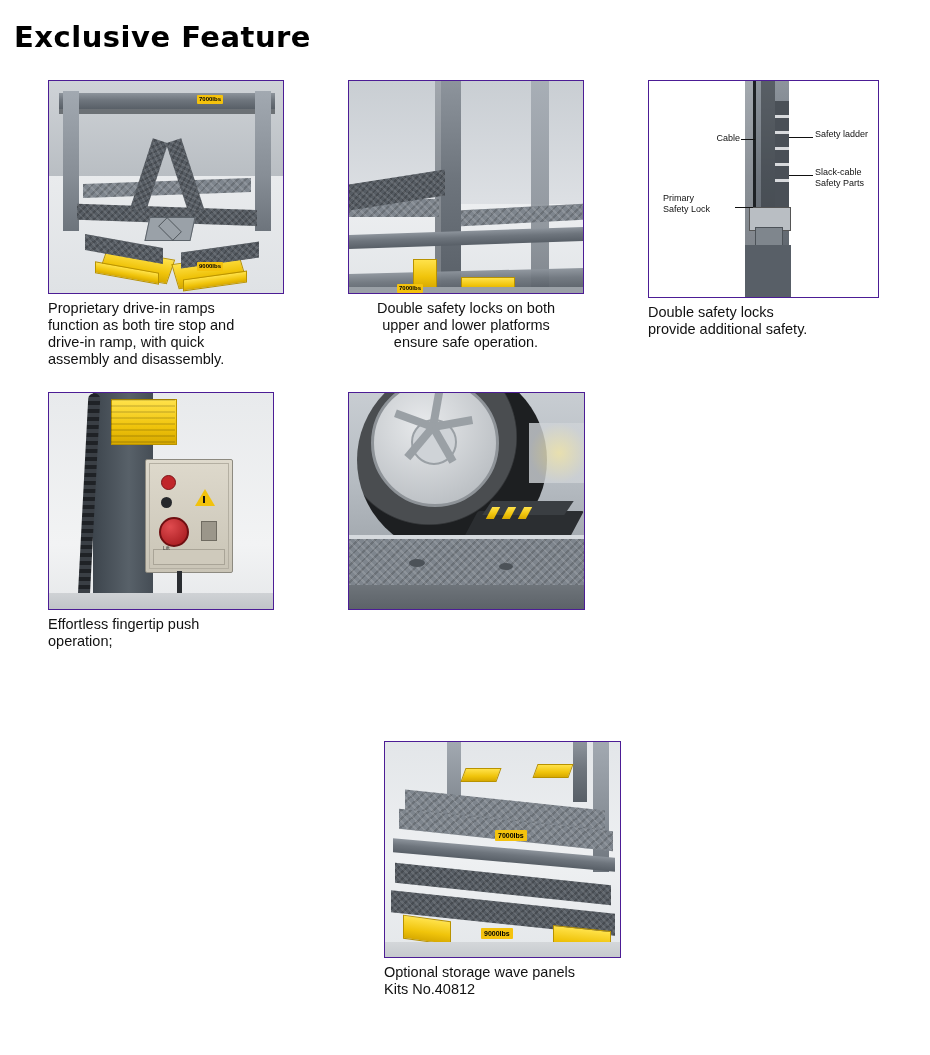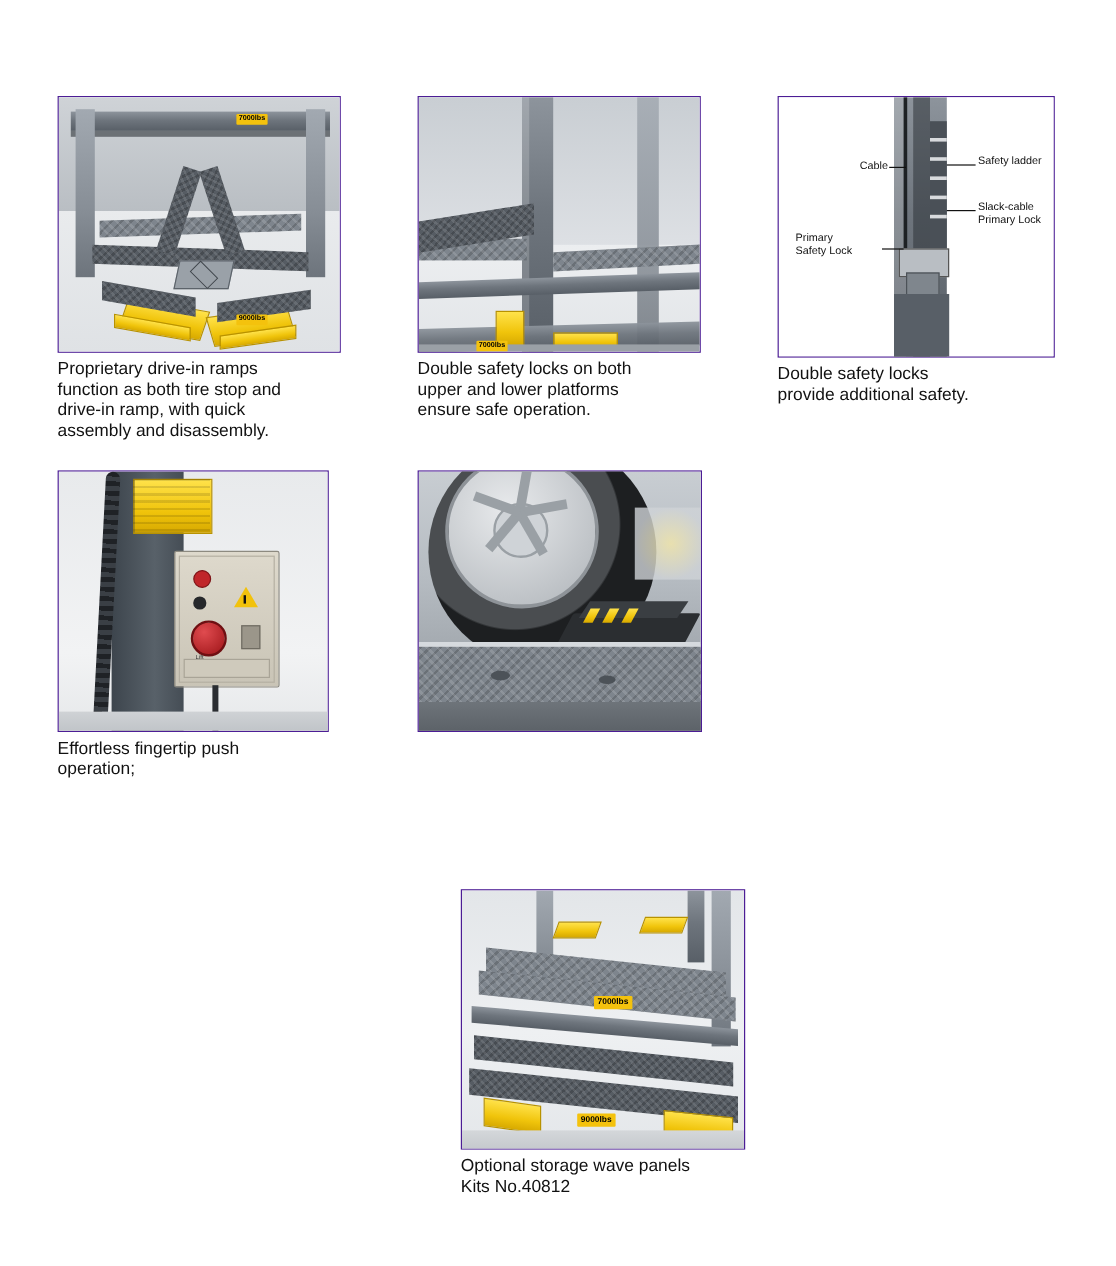--- a/index.html
+++ b/index.html
@@ -96,20 +96,21 @@
     background-image:
       repeating-linear-gradient(45deg, rgba(255,255,255,.10) 0 2px, rgba(0,0,0,0) 2px 5px),
       repeating-linear-gradient(-45deg, rgba(0,0,0,.18) 0 2px, rgba(0,0,0,0) 2px 5px);
   }
 </style>
 </head>
 <body>
 
 <div class="page">
 
+  <div id="title-exclusive" class="section-title">Exclusive Feature</div>
 
   <div class="card" style="left:48px; top:80px; width:236px;">
     <div class="thumb" style="width:236px; height:214px;">
       <div class="ill gray-bg"></div>
 
       <div style="position:absolute;left:0;top:0;width:100%;height:45%;background:linear-gradient(180deg,#cfd3d7,#b9bec3);"></div>
       <div style="position:absolute;left:0;top:45%;width:100%;height:55%;background:linear-gradient(180deg,#e9ebed,#dfe2e5);"></div>
 
       <div class="steel" style="position:absolute;left:10px;top:12px;width:216px;height:16px;"></div>
       <div class="dark" style="position:absolute;left:10px;top:28px;width:216px;height:5px;opacity:.6;"></div>
@@ -137,21 +138,21 @@
 
       <span class="label-yellow" style="left:148px; top:14px;">7000lbs</span>
       <span class="label-yellow" style="left:148px; top:181px;">9000lbs</span>
     </div>
     <div class="caption">Proprietary drive-in ramps
 function as both tire stop and
 drive-in ramp, with quick
 assembly and disassembly.</div>
   </div>
 
-  <div class="card" style="left:348px; top:80px; width:236px;">
+  <div class="card" style="left:348px; top:80px; width:236px;text-align:center;">
     <div class="thumb" style="width:236px; height:214px;">
       <div class="ill" style="background:linear-gradient(180deg,#dfe2e6 0%, #eceef0 60%, #e2e5e8 100%);"></div>
 
       <div style="position:absolute;left:0;top:0;width:100%;height:58%;background:linear-gradient(180deg,#c9ced3,#dde0e4);"></div>
 
       <div class="steel" style="position:absolute;left:86px;top:0;width:26px;height:214px;"></div>
       <div style="position:absolute;left:86px;top:0;width:6px;height:214px;background:rgba(255,255,255,.18);"></div>
 
       <div class="steel-l" style="position:absolute;left:182px;top:0;width:18px;height:214px;opacity:.85;"></div>
 
@@ -198,21 +199,21 @@
       <div style="position:absolute;left:96px;top:164px;width:46px;height:54px;background:#585f67;"></div>
 
       <div class="lead" style="left:718px; top:0; width:0;"></div>
       <div class="diagram-txt" style="left:35px; top:52px; text-align:right; width:56px;">Cable</div>
       <div class="lead" style="left:92px; top:58px; width:14px;"></div>
 
       <div class="diagram-txt" style="left:166px; top:48px;">Safety ladder</div>
       <div class="lead" style="left:140px; top:56px; width:24px;"></div>
 
       <div class="diagram-txt" style="left:166px; top:86px;">Slack-cable
-Primary Lock</div>
+Safety Parts</div>
       <div class="lead" style="left:140px; top:94px; width:24px;"></div>
 
       <div class="diagram-txt" style="left:14px; top:112px; width:72px; text-align:left;">Primary
 Safety Lock</div>
       <div class="lead" style="left:86px; top:126px; width:18px;"></div>
     </div>
     <div class="caption">Double safety locks
 provide additional safety.</div>
   </div>
 

